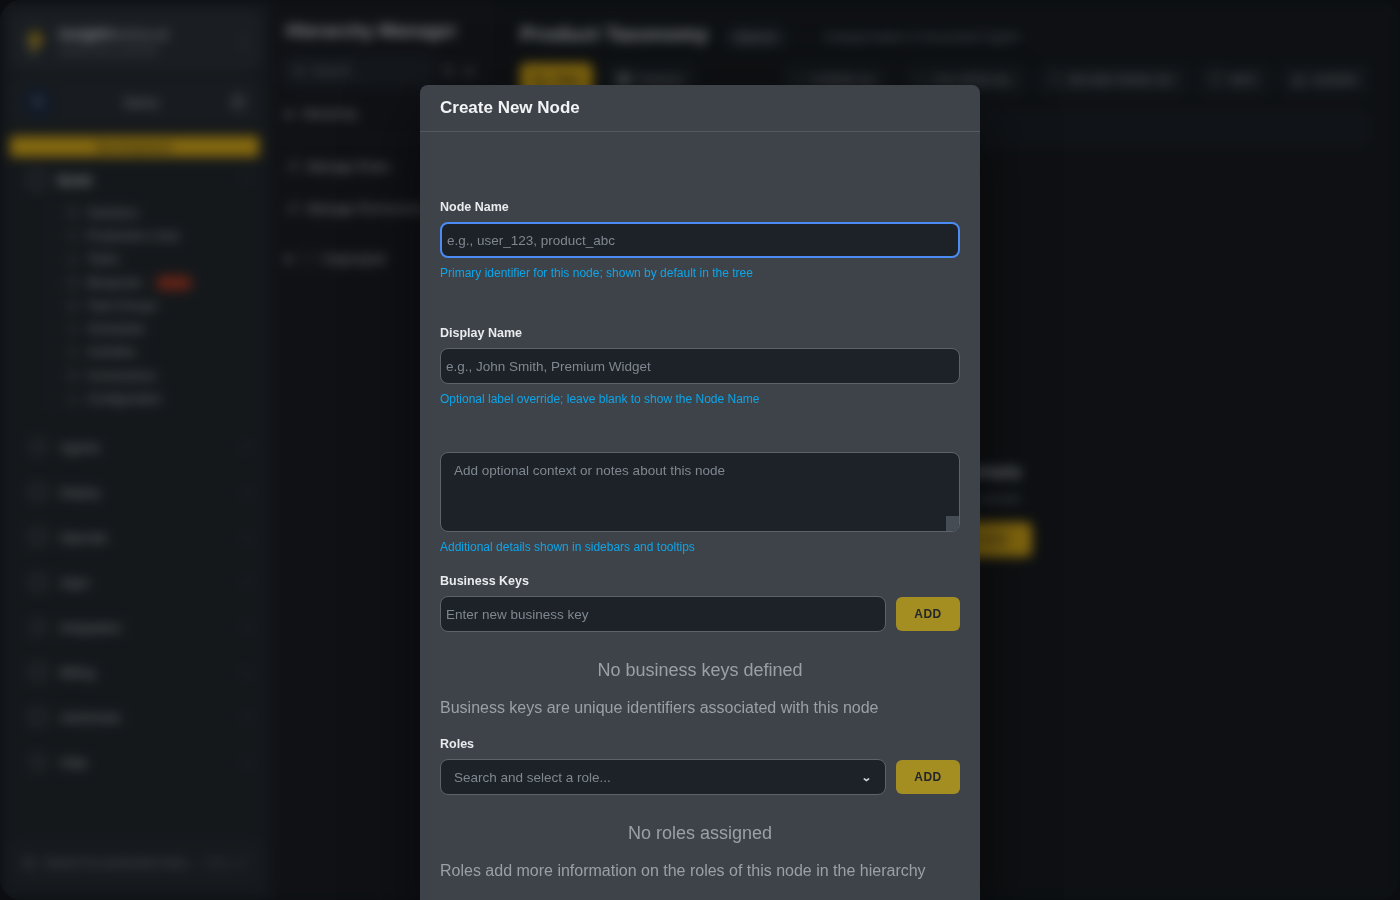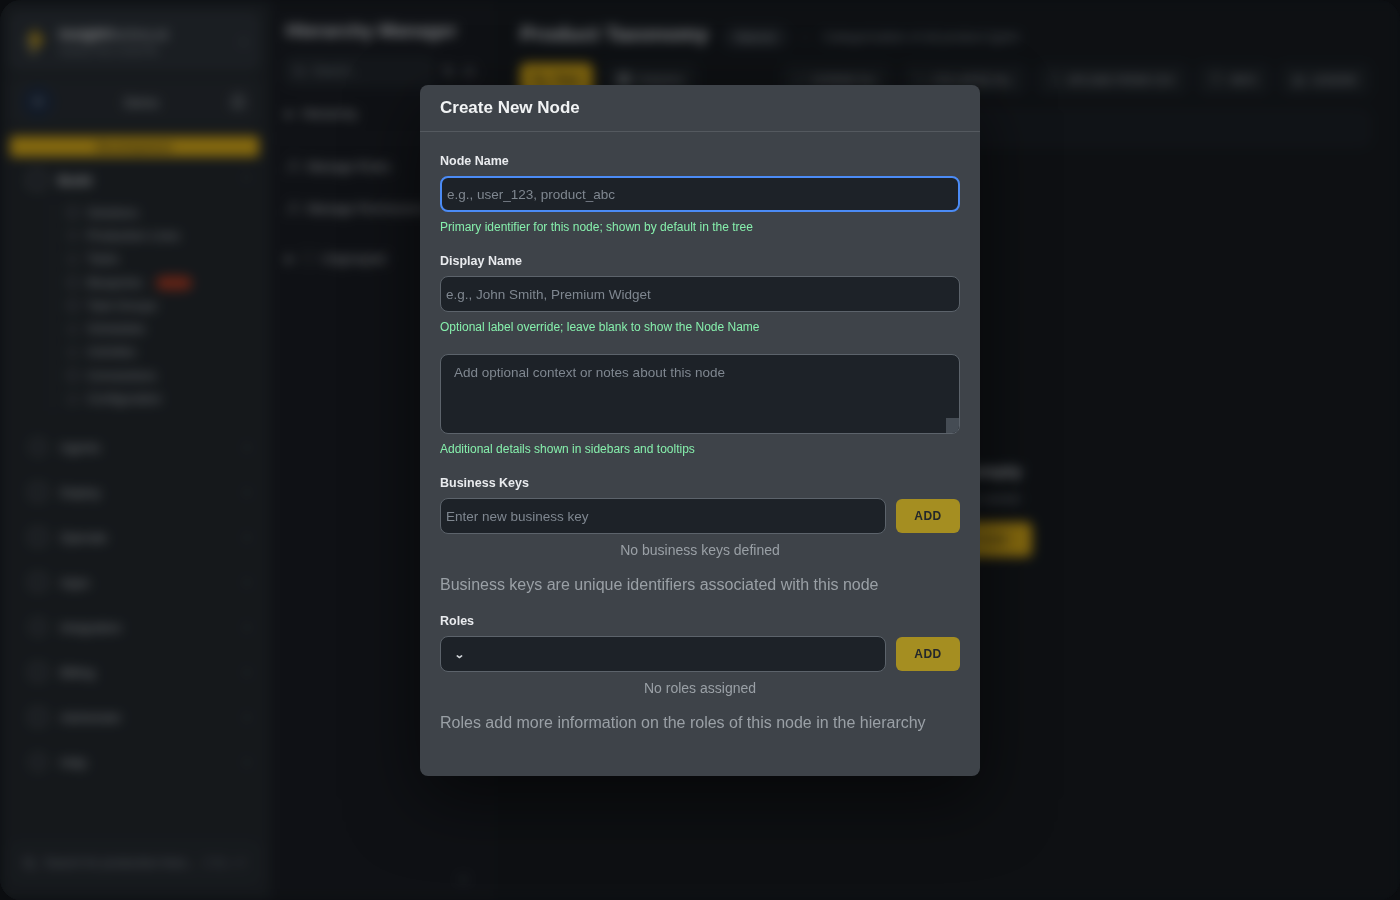--- a/index.html
+++ b/index.html
@@ -80,29 +80,29 @@
 
   
   .modal { position:absolute; left:420px; top:85px; width:560px; background:#3e4349; border-radius:8px; box-shadow:0 24px 70px rgba(0,0,0,.55); overflow:hidden; }
   .modal-head { padding:13px 20px; border-bottom:1px solid #54595f; }
   .modal-title { font-size:17px; font-weight:bold; color:#f1f3f4; }
   .modal-body { padding:22px 20px 24px; }
   .f-label { display:block; font-size:12.5px; font-weight:bold; color:#e9ebee; margin-bottom:8px; }
   .f-input { width:100%; height:36px; background:#1d2228; border:1px solid #5c636b; border-radius:8px; color:#e8eaed; font-size:13.5px; padding:0 5px; font-family:"Liberation Sans", sans-serif; outline:none; }
   .f-input::placeholder, .f-area::placeholder { color:#7f8790; opacity:1; }
   .f-input.focused { border:2px solid #4b8bf5; }
-  .f-help { font-size:12px; color:#86efac; margin-top:8px; }
-  .field { margin-bottom:20px; }
+  .f-help { font-size:12px; color:#0ea5e9; margin-top:8px; }
+  .field { margin-bottom:20px;margin-top:46px; }
   .area-wrap { position:relative; }
   .f-area { width:100%; height:80px; background:#1d2228; border:1px solid #5c636b; border-radius:8px; color:#e8eaed; font-size:13.5px; padding:10px 13px; resize:none; font-family:"Liberation Sans", sans-serif; outline:none; display:block; }
   .resize-grip { position:absolute; right:1px; bottom:1px; width:13px; height:15px; background:#454c54; border-radius:0 0 7px 0; }
   .inline-row { display:flex; gap:10px; align-items:center; }
   .inline-row .f-input { flex:1; }
   .btn-add { flex:0 0 auto; width:64px; height:34px; background:#a58e21; border:none; border-radius:6px; color:#23272b; font-size:12px; font-weight:bold; letter-spacing:.5px; font-family:"Liberation Sans", sans-serif; }
-  .center-note { text-align:center; font-size:14px; color:#9aa0a6; margin-top:8px; }
+  .center-note { text-align:center; font-size:18px; color:#9aa0a6; margin-top:28px; }
   .sub-help { font-size:16px; color:#9aa0a6; margin-top:18px; margin-bottom:20px; }
   .select-box { flex:1; height:36px; background:#1d2228; border:1px solid #5c636b; border-radius:8px; display:flex; align-items:center; padding:0 13px; }
   .select-box .ph { flex:1; color:#7f8790; font-size:13.5px; }
   .select-box .chv { color:#d3d7db; font-size:13px; font-weight:bold; transform:scaleY(.8); }
   .modal-foot { display:flex; justify-content:flex-end; align-items:center; gap:22px; padding:6px 0 0; }
   .btn-cancel { background:none; border:none; color:#e8eaed; font-size:13px; font-weight:bold; letter-spacing:.6px; font-family:"Liberation Sans", sans-serif; }
   .btn-create { background:#ffd215; border:none; border-radius:6px; height:30px; padding:0 15px; color:#202227; font-size:13px; font-weight:bold; letter-spacing:.6px; font-family:"Liberation Sans", sans-serif; }
   .bolt { width:26px; height:30px; }
 </style>
 </head>
@@ -377,20 +377,21 @@
           <button class="btn-add">ADD</button>
         </div>
         <div class="center-note">No business keys defined</div>
         <div class="sub-help">Business keys are unique identifiers associated with this node</div>
       </div>
 
       <div>
         <label class="f-label">Roles</label>
         <div class="inline-row">
           <div class="select-box">
+            <span class="ph">Search and select a role...</span>
             <span class="chv">⌄</span>
           </div>
           <button class="btn-add">ADD</button>
         </div>
         <div class="center-note">No roles assigned</div>
         <div class="sub-help">Roles add more information on the roles of this node in the hierarchy</div>
       </div>
 
 
     </div>

